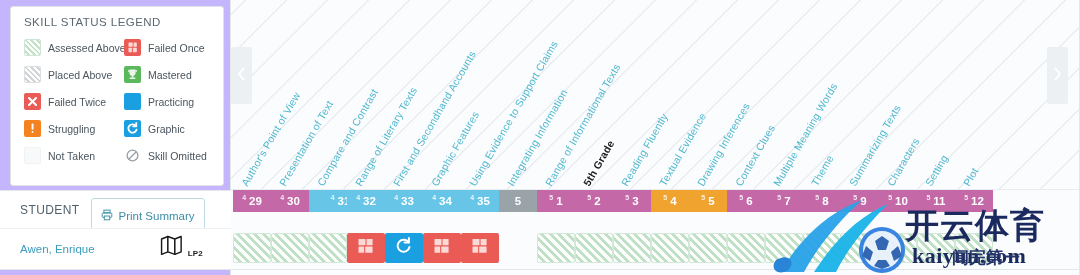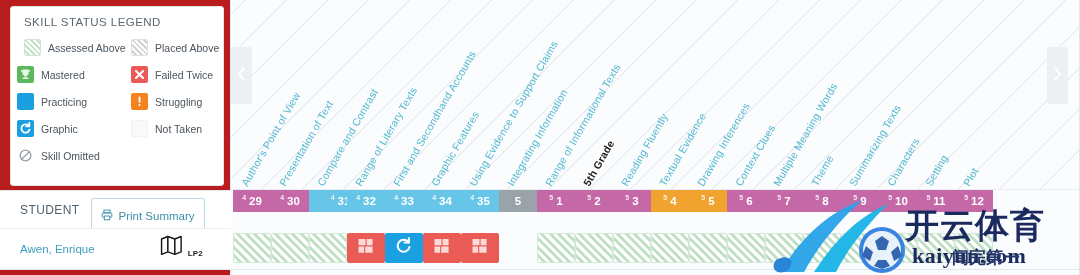--- a/index.html
+++ b/index.html
@@ -7,21 +7,21 @@
     width: 1080px; height: 275px;
     background: #ffffff;
     font-family: "Liberation Sans", sans-serif;
     overflow: hidden;
   }
   #app { position: relative; width: 1080px; height: 275px; background:#fff; }
 
   
   .left-panel {
     position: absolute; left: 0; top: 0; width: 231px; height: 275px;
-    background: #b91c1c; border-right: 1px solid #e4e7e9;
+    background: #c4b5fd; border-right: 1px solid #e4e7e9;
     z-index: 20;
   }
   .legend-box {
     position: absolute; left: 10px; top: 6px; width: 214px; height: 180px;
     background: #fff; border: 1px solid #e0e4e6; border-radius: 3px;
   }
   .legend-title {
     font-size: 11.5px; letter-spacing: .45px; color: #5b6770;
     padding: 9px 0 0 13px; font-weight: 400;
   }
@@ -188,20 +188,31 @@
 
   <div class="left-panel">
 
     <div class="legend-box">
       <div class="legend-title">SKILL STATUS LEGEND</div>
       <div class="legend-grid">
 
         <div class="leg-item">
           <span class="leg-sw sw-assessed"></span>
           <span class="leg-label">Assessed Above</span>
+        </div>
+        <div class="leg-item right">
+          <span class="leg-sw sw-failed1">
+            <svg class="gl" viewBox="0 0 17 17">
+                <rect x="4.5" y="3.6" width="4.2" height="4.2" fill="#fbd9d6" rx=".4"></rect>
+                <rect x="9.6" y="3.6" width="3.2" height="4.2" fill="#fbd9d6" rx=".4"></rect>
+                <rect x="4.5" y="8.8" width="3.4" height="4.4" fill="#fbd9d6" rx=".4"></rect>
+                <rect x="8.9" y="8.8" width="3.9" height="4.4" fill="#fbd9d6" rx=".4"></rect>
+              </svg>
+          </span>
+          <span class="leg-label">Failed Once</span>
         </div>
 
         <div class="leg-item">
           <span class="leg-sw sw-placed"></span>
           <span class="leg-label">Placed Above</span>
         </div>
         <div class="leg-item right">
           <span class="leg-sw sw-mastered">
             <svg class="gl" viewBox="0 0 17 17">
                 <path d="M5.4 3.6h6.2v3.1a3.1 3.1 0 0 1-6.2 0z" fill="#e9f7e9"></path>

